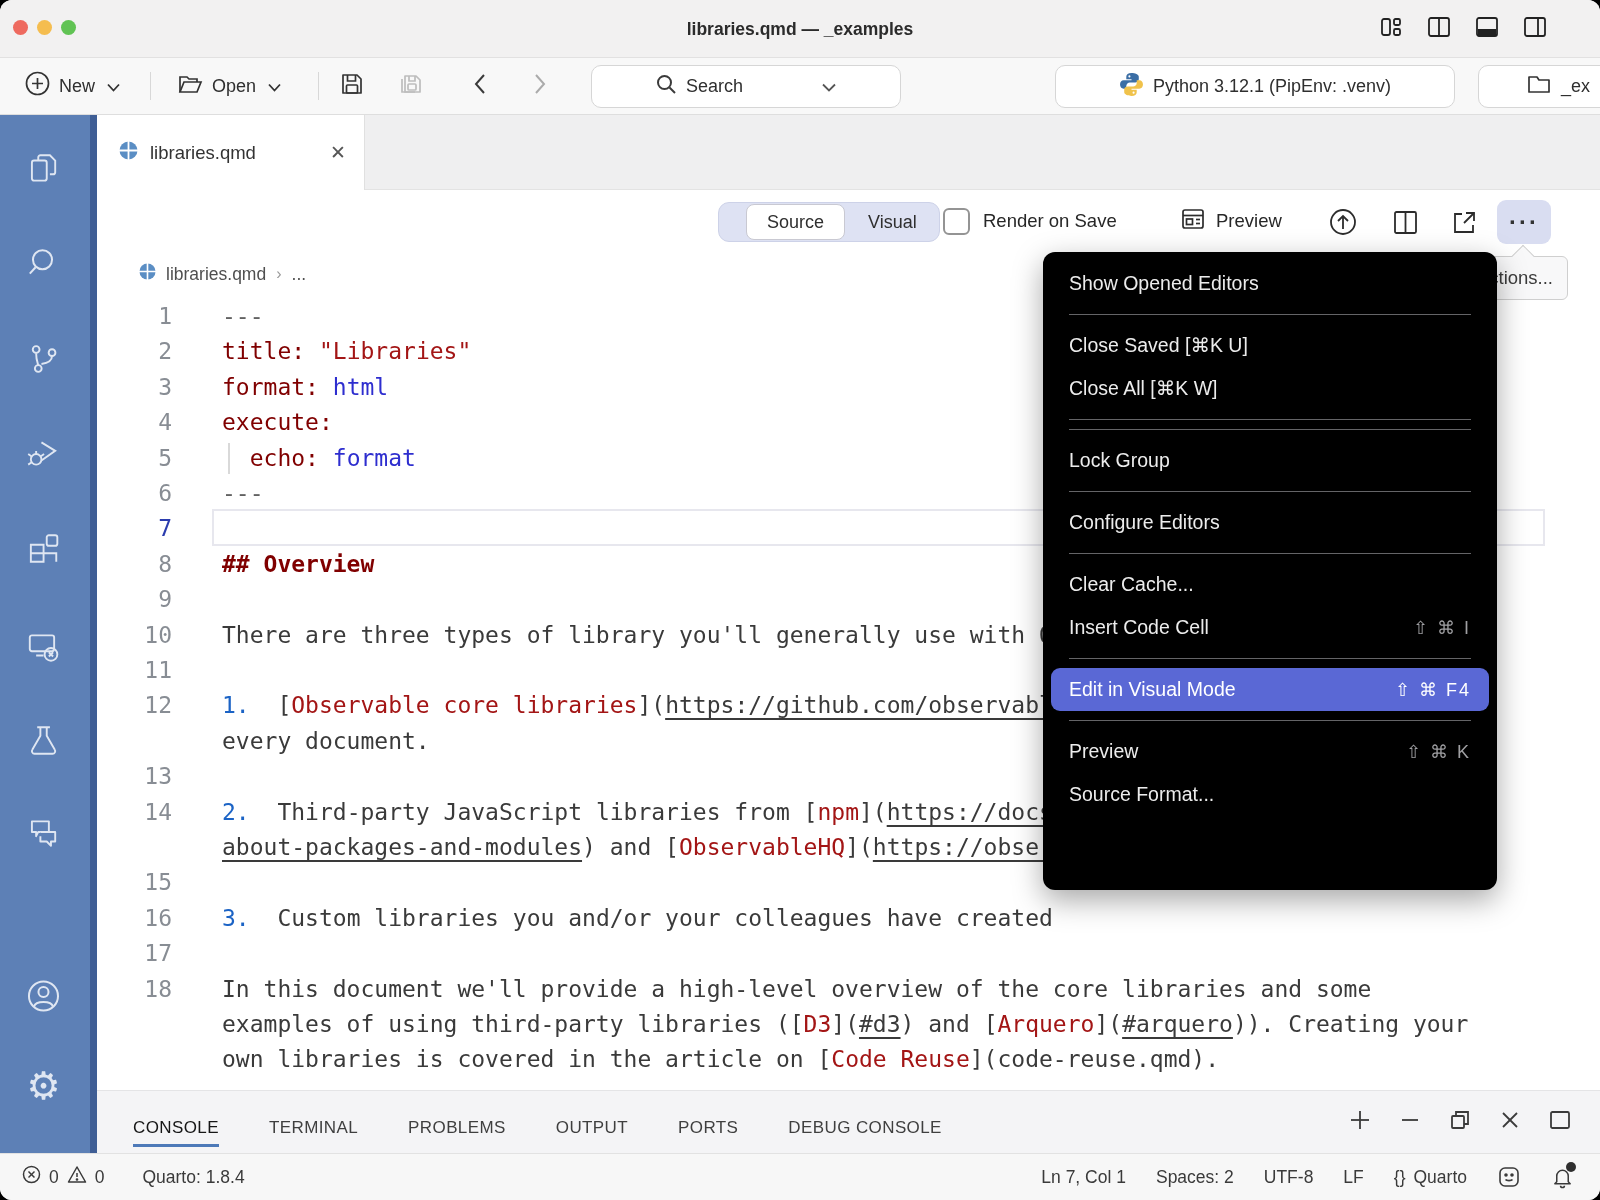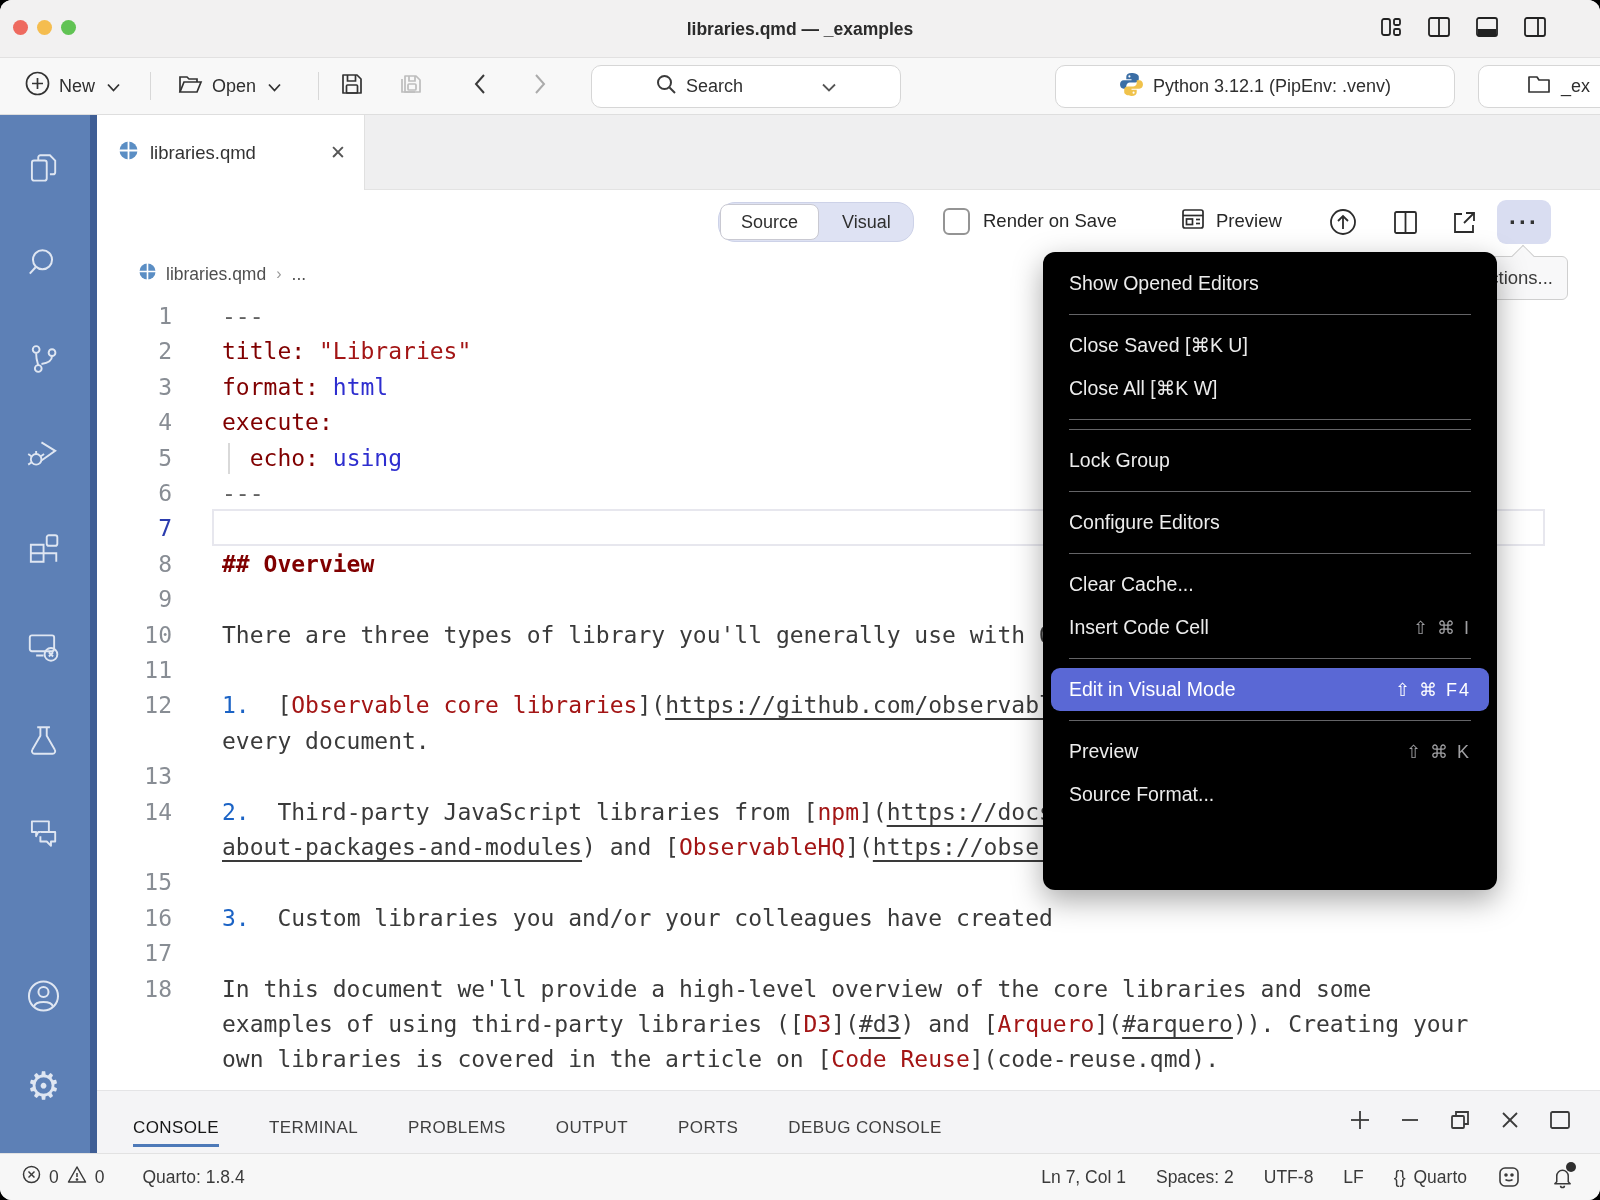--- a/index.html
+++ b/index.html
@@ -26,21 +26,21 @@
   .activitybar { position:absolute; left:0; top:115px; width:97px; height:1038px; background:#5d80b6; border-right:7px solid #3f5e95; }
   .act-icon { position:absolute; left:50%; transform:translateX(-54%); }
 
   
   .main { position:absolute; left:97px; top:115px; right:0; height:975px; background:#a3a3a3; }
   .tabstrip { position:absolute; left:0; top:0; right:0; height:75px; background:#efeff0; border-bottom:1px solid #e3e3e3; }
   .tab { position:absolute; left:0; top:0; width:268px; height:75px; background:#fff; border-right:1px solid #e0e0e0; display:flex; align-items:center; padding:0 18px 0 22px; gap:12px; font-size:18.5px; color:#333; }
   .tab .close { margin-left:auto; font-size:19px; color:#555; }
 
   .actionrow { position:absolute; left:0; top:75px; right:0; height:62px; background:#fff; }
-  .seg { position:absolute; left:621px; top:12px; height:40px; background:#dee2f3; border:1px solid #cdd2e8; border-radius:17px; display:flex; align-items:center; font-size:18px; color:#2f2f2f; }
+  .seg { position:absolute; left:621px; top:12px; height:40px; background:#dee2f3; border:1px solid #cdd2e8; border-radius:11px; display:flex; align-items:center; font-size:18px; color:#2f2f2f;padding-left:26px; }
   .seg .on { background:#fff; border:1px solid #c9c9d2; border-radius:8px; height:36px; line-height:34px; margin:1px; padding:0 20px; }
   .seg .off { padding:0 22px; }
   .checkbox { position:absolute; left:846px; top:18px; width:27px; height:27px; border:2px solid #949494; border-radius:6px; background:#fff; }
   .ros-label { position:absolute; left:886px; top:0; height:62px; line-height:62px; font-size:18.5px; color:#272727; }
   .preview-group { position:absolute; left:1083px; top:0; height:62px; display:flex; align-items:center; gap:10px; font-size:18.5px; color:#272727; }
   .icon-btn { position:absolute; top:12px; width:40px; height:40px; display:flex; align-items:center; justify-content:center; }
   .more-btn { position:absolute; left:1400px; top:10px; width:54px; height:44px; background:#d9ddf1; border-radius:9px; display:flex; align-items:center; justify-content:center; font-size:24px; font-weight:700; color:#333; letter-spacing:2px; }
 
   .breadcrumb { position:absolute; left:0; top:137px; right:0; height:44px; background:#fff; display:flex; align-items:center; gap:10px; padding-left:42px; font-size:17.5px; color:#4f4f4f; }
   .breadcrumb .sep { color:#9a9a9a; font-size:16px; }
@@ -303,21 +303,21 @@
       <span>libraries.qmd</span>
       <span class="sep">›</span>
       <span>...</span>
     </div>
 
     <div class="code" id="code-area">
         <div class="code-row" style="top: 2px;"><span class="ln">1</span><span class="txt"><span class="tk-dash">---</span></span></div>
         <div class="code-row" style="top: 37.4px;"><span class="ln">2</span><span class="txt"><span class="tk-key">title:</span><span class="tk-text"> </span><span class="tk-str">"Libraries"</span></span></div>
         <div class="code-row" style="top: 72.8px;"><span class="ln">3</span><span class="txt"><span class="tk-key">format:</span><span class="tk-text"> </span><span class="tk-val">html</span></span></div>
         <div class="code-row" style="top: 108.2px;"><span class="ln">4</span><span class="txt"><span class="tk-key">execute:</span></span></div>
-        <div class="code-row" style="top: 143.6px;"><span class="ln">5</span><span class="guide"></span><span class="txt"><span class="tk-text">  </span><span class="tk-key">echo:</span><span class="tk-text"> </span><span class="tk-val">using</span></span></div>
+        <div class="code-row" style="top: 143.6px;"><span class="ln">5</span><span class="guide"></span><span class="txt"><span class="tk-text">  </span><span class="tk-key">echo:</span><span class="tk-text"> </span><span class="tk-val">format</span></span></div>
         <div class="code-row" style="top: 179px;"><span class="ln">6</span><span class="txt"><span class="tk-dash">---</span></span></div>
         <div class="cur-box" style="top: 213.4px;"></div>
         <div class="code-row" style="top: 214.4px;"><span class="ln cur">7</span><span class="txt"></span></div>
         <div class="code-row" style="top: 249.8px;"><span class="ln">8</span><span class="txt"><span class="tk-head">## Overview</span></span></div>
         <div class="code-row" style="top: 285.2px;"><span class="ln">9</span><span class="txt"></span></div>
         <div class="code-row" style="top: 320.6px;"><span class="ln">10</span><span class="txt"><span class="tk-text">There are three types of library you'll generally use with OJS:</span></span></div>
         <div class="code-row" style="top: 356px;"><span class="ln">11</span><span class="txt"></span></div>
         <div class="code-row" style="top: 391.4px;"><span class="ln">12</span><span class="txt"><span class="tk-num">1.</span><span class="tk-text">  [</span><span class="tk-link">Observable core libraries</span><span class="tk-text">](</span><span class="tk-url">https://github.com/observablehq/stdlib</span><span class="tk-text">) that are included in</span></span></div>
         <div class="code-row" style="top: 426.8px;"><span class="ln"></span><span class="txt"><span class="tk-text">every document.</span></span></div>
         <div class="code-row" style="top: 462.2px;"><span class="ln">13</span><span class="txt"></span></div>

